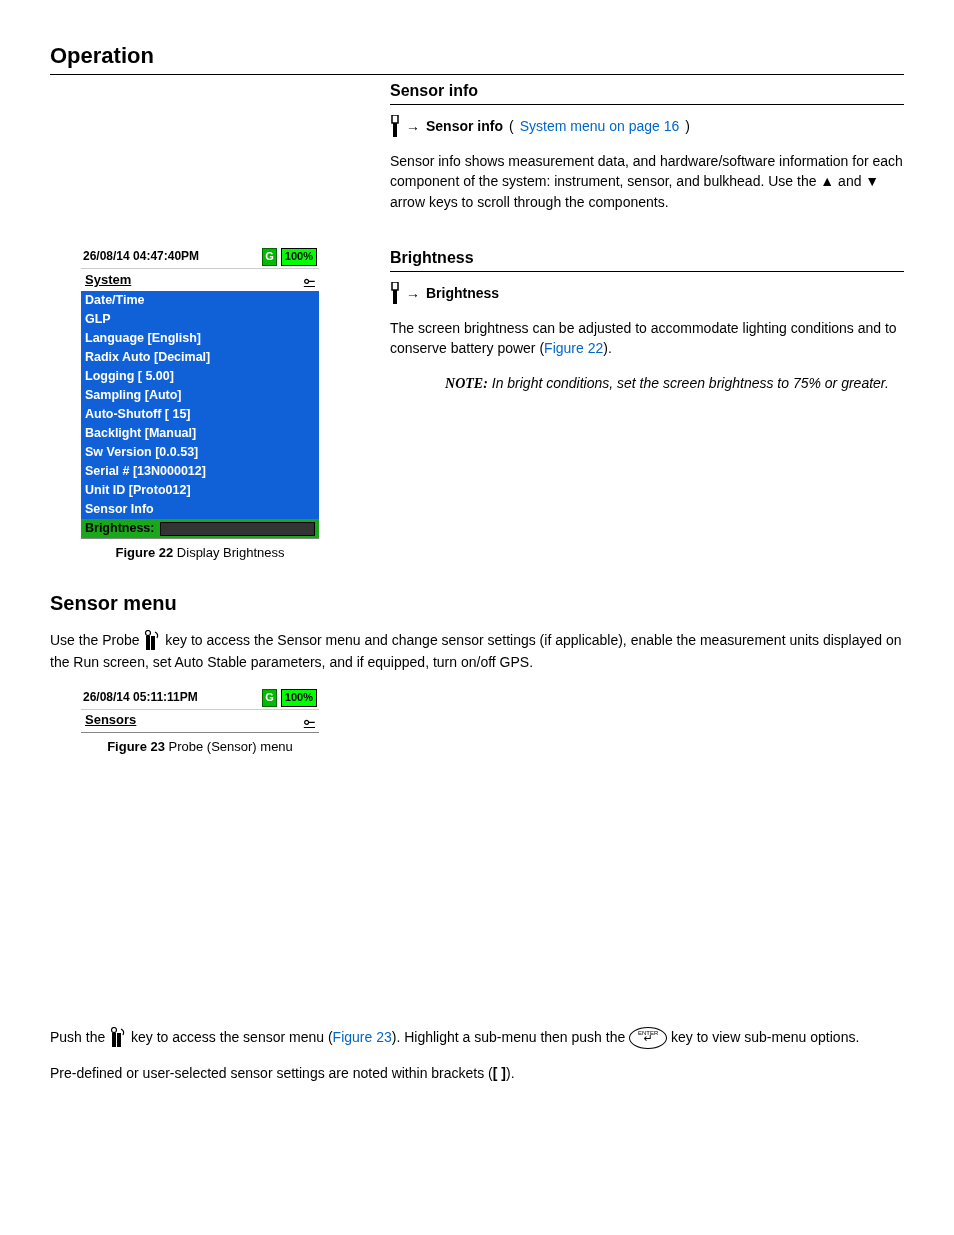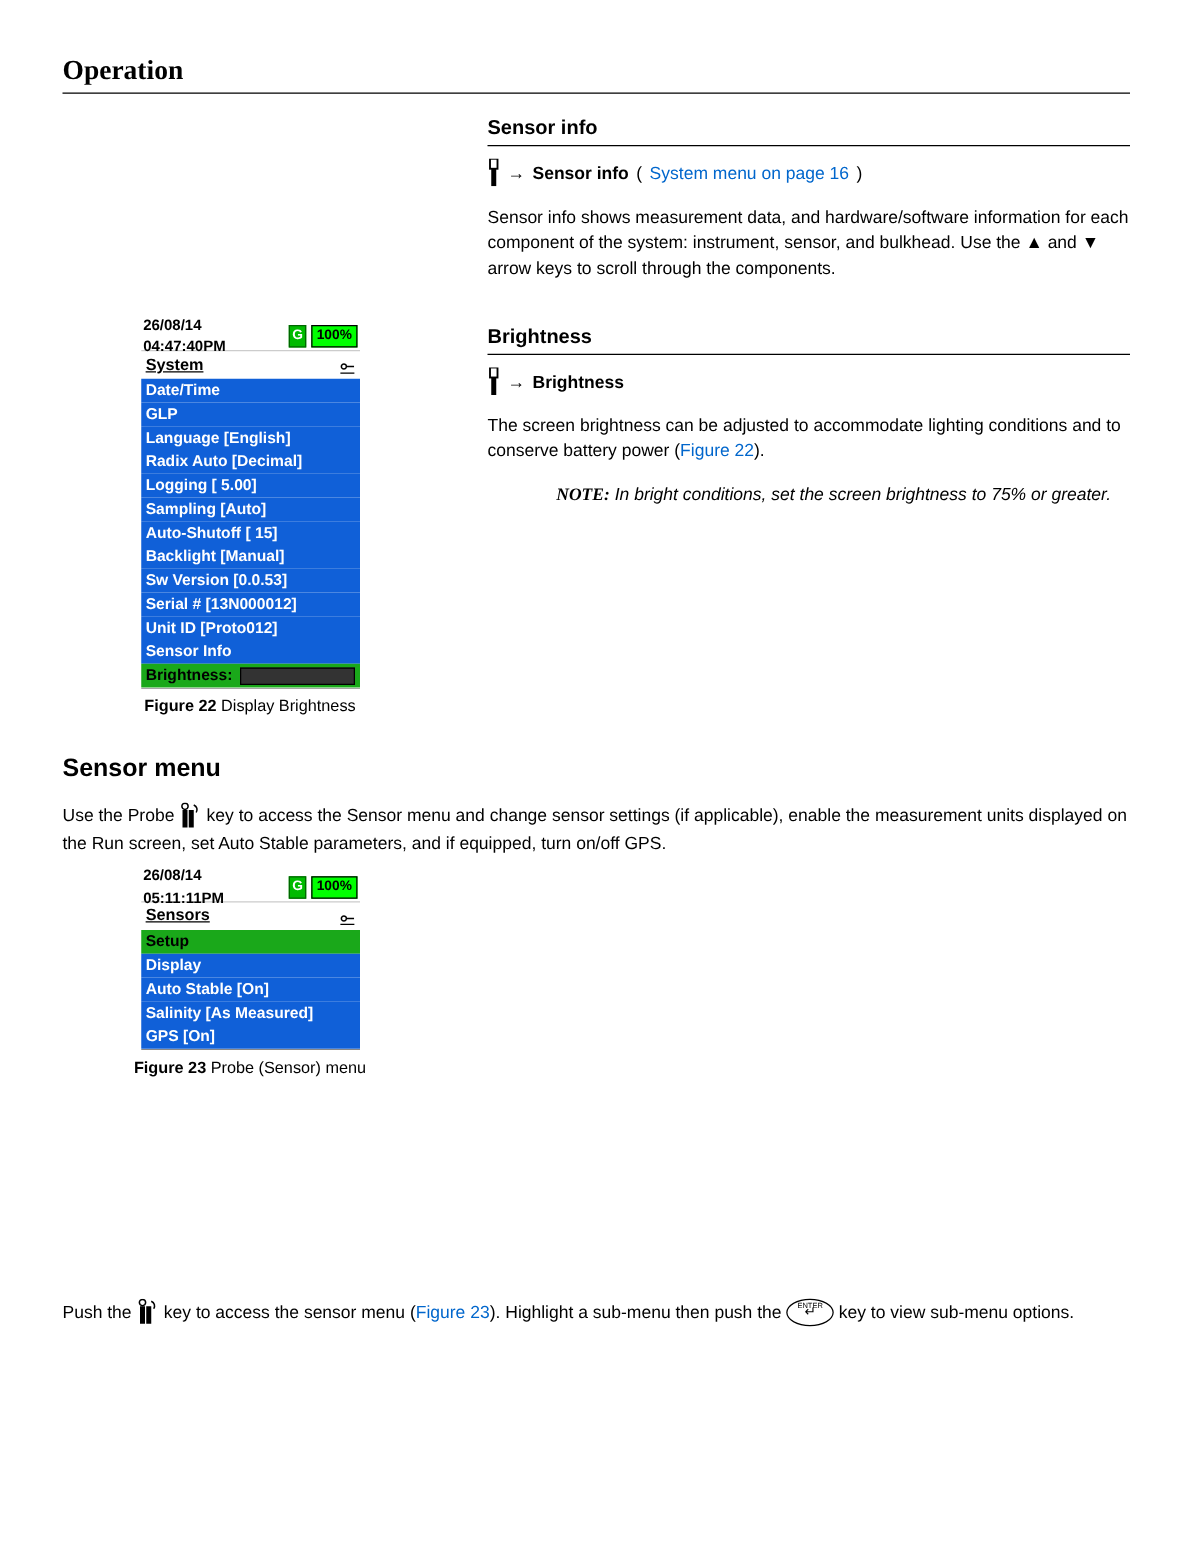--- a/index.html
+++ b/index.html
@@ -5,26 +5,26 @@
   body {
     font-family: "Segoe UI", Arial, sans-serif;
     font-size: 14px;
     color: #000;
     margin: 0;
     padding: 40px 50px;
     width: 854px;
     line-height: 1.45;
   }
   .page-header {
-    font-family: Liberation Serif, serif;
+    font-family: Liberation Sans, sans-serif;
     font-weight: bold;
     font-size: 22px;
     border-bottom: 1.5px solid #000;
     padding-bottom: 2px;
-    margin-bottom: 16px;
+    margin-bottom: 4px;
   }
   .main-row {
     display: flex;
     gap: 40px;
     align-items: flex-start;
   }
   .left-col {
     width: 300px;
     flex: 0 0 300px;
   }
@@ -50,21 +50,21 @@
     width: 10px;
     height: 22px;
     position: relative;
     display: inline-block;
   }
   .system-icon svg { display:block; }
   .nav-line b { font-family: Arial, sans-serif; }
   .link { color: #0066cc; cursor: pointer; }
   p { margin: 0 0 14px 0; }
   .device-screen {
-    width: 175px;
+    width: 238px;
     margin: 0 auto;
     font-family: Arial, sans-serif;
     font-size: 12.5px;
     font-weight: bold;
     box-shadow: 0 1px 0 #888;
   }
   .device-screen .statusbar {
     background:#fff;
     display:flex;
     align-items:center;
@@ -266,45 +266,41 @@
     <div class="device-screen">
       <div class="statusbar">
         <span class="dt">26/08/14 05:11:11PM</span>
         <span class="gps-badge">G</span>
         <span class="batt-badge">100%</span>
       </div>
       <div class="menu-title">
         <span>Sensors</span>
         <span class="usb-icon">⟜</span>
       </div>
-      <div class="menu-list">
-        <div class="row sel">Setup</div>
-        <div class="row">Display</div>
-        <div class="row">Auto Stable [On]</div>
-        <div class="row">Salinity [As Measured]</div>
-        <div class="row">GPS [On]</div>
-      </div>
     </div>
     <div class="figure-caption">
       <b>Figure 23</b><span>  Probe (Sensor) menu</span>
     </div>
   </div>
 
   <div class="right-col">
     <p>
       <span>Push the </span><span class="probe-icon">
         <svg width="18" height="22">
             <rect x="3" y="6" width="4" height="14" fill="#000"></rect>
             <rect x="8" y="6" width="4" height="14" fill="#000"></rect>
             <circle cx="5" cy="3" r="2.5" fill="none" stroke="#000" stroke-width="1.2"></circle>
             <path d="M12 2 Q16 4 14 8" fill="none" stroke="#000" stroke-width="1.2"></path>
           </svg>
       </span><span> key to access the sensor menu (</span><span class="link">Figure 23</span><span>). Highlight a sub-menu then push the </span><span class="enter-key">
           <span class="txt">ENTER</span>
           <span class="arr">↵</span>
         </span><span> key to view sub-menu options.</span>
     </p>
+    <p>
+      <span>Pre-defined or user-selected sensor settings are noted within brackets (</span><b>[ ]</b><span>).</span>
+    </p>
   </div>
 </div>
 
 <div class="footer">
   <span>22</span>
 </div>
 
 </body></html>

